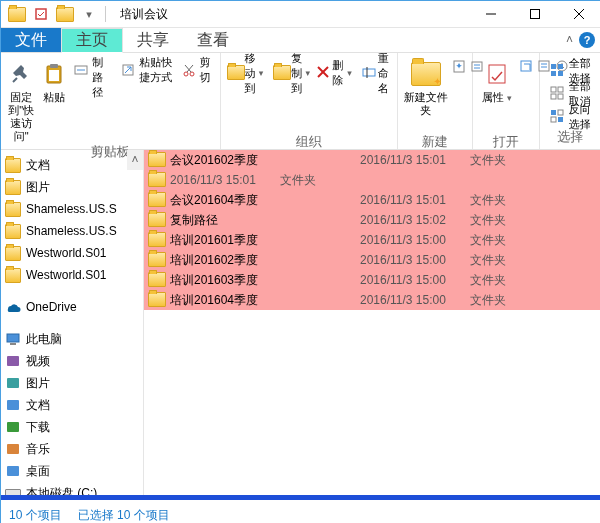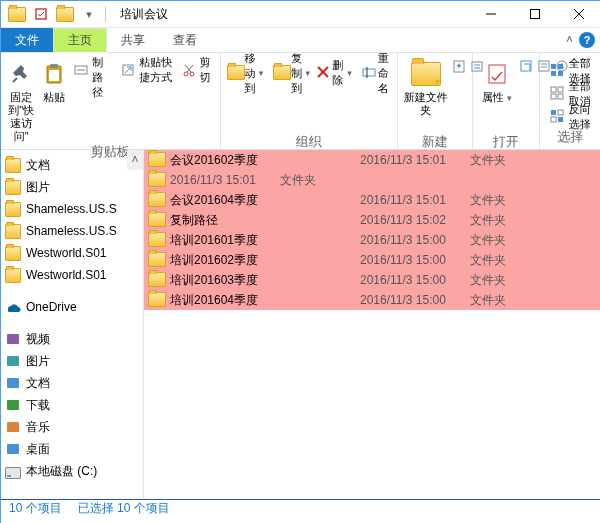--- a/index.html
+++ b/index.html
@@ -9,23 +9,23 @@
 .titlebar{height:26px;background:#fff;display:flex;align-items:center;border-bottom:1px solid #e5e5e5}
 .qat{display:flex;align-items:center;gap:4px;padding:0 6px}
 .qat .qi{width:20px;height:20px;display:flex;align-items:center;justify-content:center}
 .tb-title{flex:0 0 auto;font-size:12px;padding-left:6px}
 .tb-spacer{flex:1 1 auto}
 .winbtns{display:flex}
 .winbtn{width:44px;height:26px;display:flex;align-items:center;justify-content:center;color:#333}
 
 
 .tabs{height:24px;display:flex;align-items:stretch;background:#fff;border-bottom:1px solid #e1e1e1;position:relative}
-.tab{padding:4px 14px;font-size:12px;display:flex;align-items:center;color:#444}
+.tab{padding:4px 14px;font-size:16px;display:flex;align-items:center;color:#444}
 .tab.file{background:#1979ca;color:#fff}
-.tab.active{border:1px solid #e1e1e1;border-bottom:1px solid #fff;margin-bottom:-1px;background:#bef264}
+.tab.active{border:1px solid #e1e1e1;border-bottom:1px solid #fff;margin-bottom:-1px;background:#5eead4}
 .tabs .spacer{flex:1}
 .tabs .right{display:flex;align-items:center;padding-right:6px;gap:6px}
 .chev{color:#666}
 .help{width:16px;height:16px;border-radius:50%;background:#1979ca;color:#fff;display:flex;align-items:center;justify-content:center;font-size:11px;font-weight:bold}
 
 
 .ribbon{height:96px;background:#fff;border-bottom:1px solid #e1e1e1;display:flex}
 .rgroup{display:flex;flex-direction:column;align-items:stretch;border-right:1px solid #e5e5e5;padding:3px 4px 0}
 .rbody{flex:1;display:flex;align-items:flex-start;gap:2px}
 .rlabel{text-align:center;font-size:13px;color:#666;height:16px}
@@ -53,21 +53,21 @@
 .content{flex:1;overflow:hidden;position:relative}
 .filelist{width:100%}
 .frow{display:flex;align-items:center;height:20px;font-size:12px}
 .frow.sel{background:#fca5a5}
 .frow .fic{width:16px;height:16px;margin:0 6px 0 4px;flex:0 0 16px}
 .frow .fname{flex:0 0 190px;overflow:hidden;white-space:nowrap}
 .frow .fdate{flex:0 0 110px;color:#555}
 .frow .ftype{flex:0 0 60px;color:#555}
 
 
-.status{height:24px;border-top:1px solid #1d4ed8;display:flex;align-items:flex-start;padding:0 8px;font-size:12px;color:#1979ca;gap:16px}
+.status{height:24px;border-top:5px solid #1d4ed8;display:flex;align-items:flex-end;padding:0 8px;font-size:12px;color:#1979ca;gap:16px}
 
 
 .folder-icon{width:16px;height:13px;background:linear-gradient(#ffe9a6,#f5c239);border:1px solid #d9a420;border-radius:1px;position:relative}
 .folder-icon::before{content:"";position:absolute;top:-3px;left:0;width:6px;height:3px;background:#f5c239;border:1px solid #d9a420;border-bottom:none;border-radius:1px 1px 0 0}
 .folder-big{width:28px;height:22px;background:linear-gradient(#ffe9a6,#f5c239);border:1px solid #d9a420;border-radius:2px;position:relative}
 .folder-big::before{content:"";position:absolute;top:-5px;left:0;width:10px;height:5px;background:#f5c239;border:1px solid #d9a420;border-bottom:none;border-radius:2px 2px 0 0}
 .star{position:absolute;bottom:-2px;right:-2px;color:#f5a623;font-size:10px}
 .disk-icon{width:16px;height:10px;background:#e5e5e5;border:1px solid #888;border-radius:1px;position:relative;margin-top:3px}
 .disk-icon::after{content:"";position:absolute;bottom:1px;left:1px;width:4px;height:2px;background:#4aa0e2}
 svg{display:block}
@@ -379,20 +379,29 @@
       <div style="height:10px"></div>
       <div class="nitem sect">
         <span class="nic">
             <svg width="16" height="16">
               <path d="M3 10a3 3 0 013-3 4 4 0 017 1 2.5 2.5 0 010 5H5a2 2 0 01-2-3z" fill="#0a64a0"></path>
             </svg>
           </span>
         <span class="nlbl">OneDrive</span>
       </div>
       <div style="height:10px"></div>
+      <div class="nitem sect">
+        <span class="nic">
+            <svg width="16" height="16">
+              <rect x="2" y="3" width="12" height="8" fill="#4a90d9" stroke="#2a6aa9"></rect>
+              <rect x="5" y="12" width="6" height="2" fill="#888"></rect>
+            </svg>
+          </span>
+        <span class="nlbl">此电脑</span>
+      </div>
       <div id="nav-pc">
           <div class="nitem">
             <span class="nic">
               <svg width="16" height="16">
                 <rect x="2" y="3" width="12" height="10" rx="1" fill="#8a5aa8"></rect>
               </svg>
             </span>
             <span class="nlbl">视频</span>
           </div>
           <div class="nitem">

